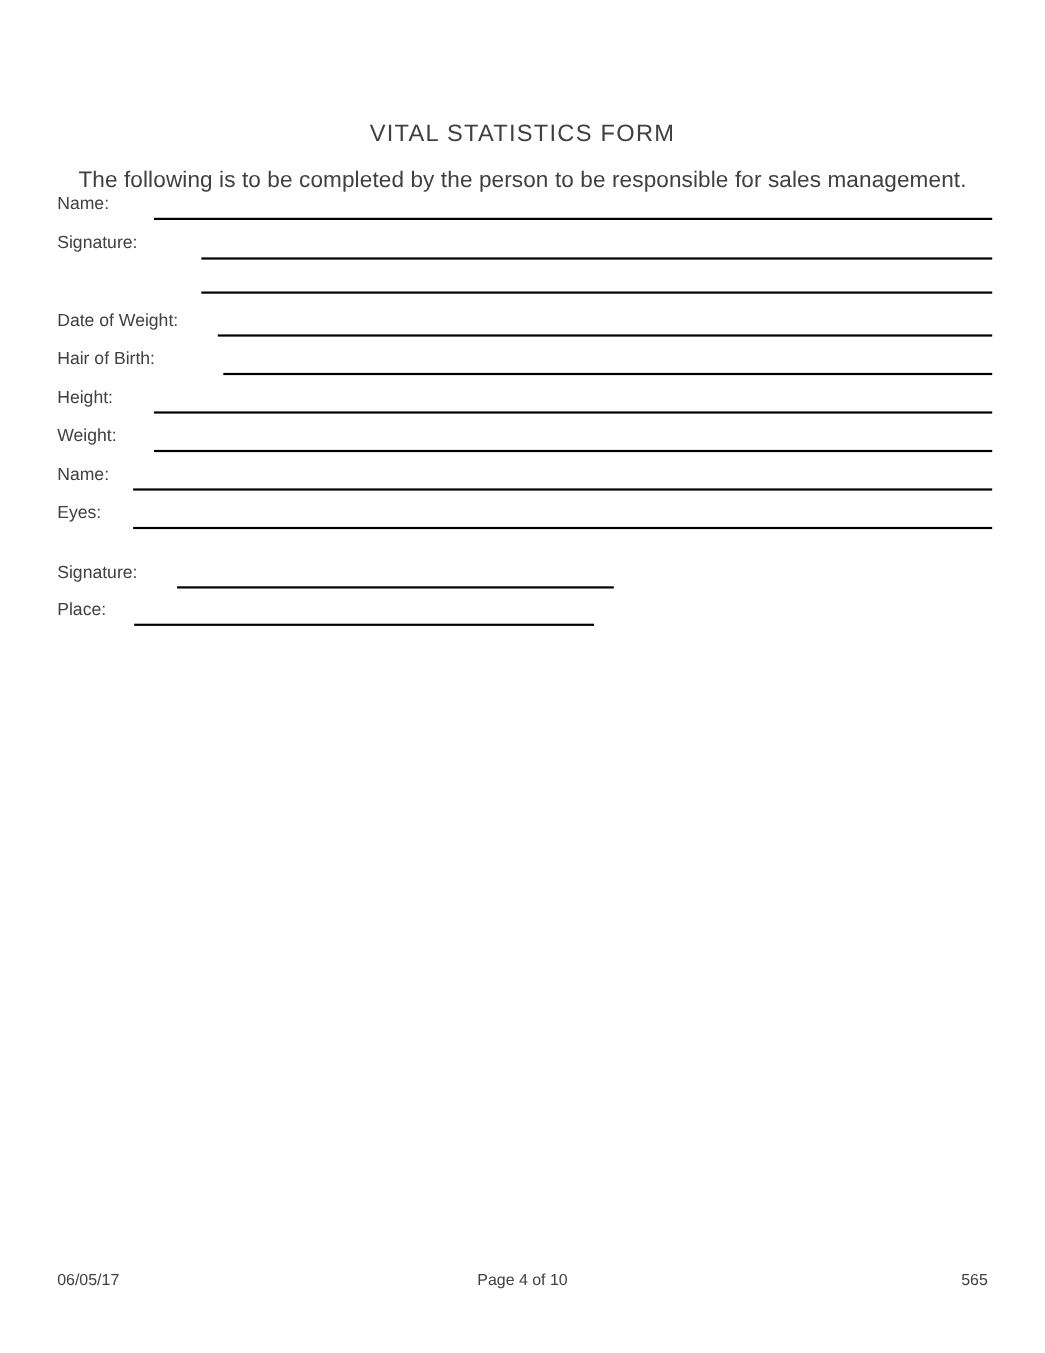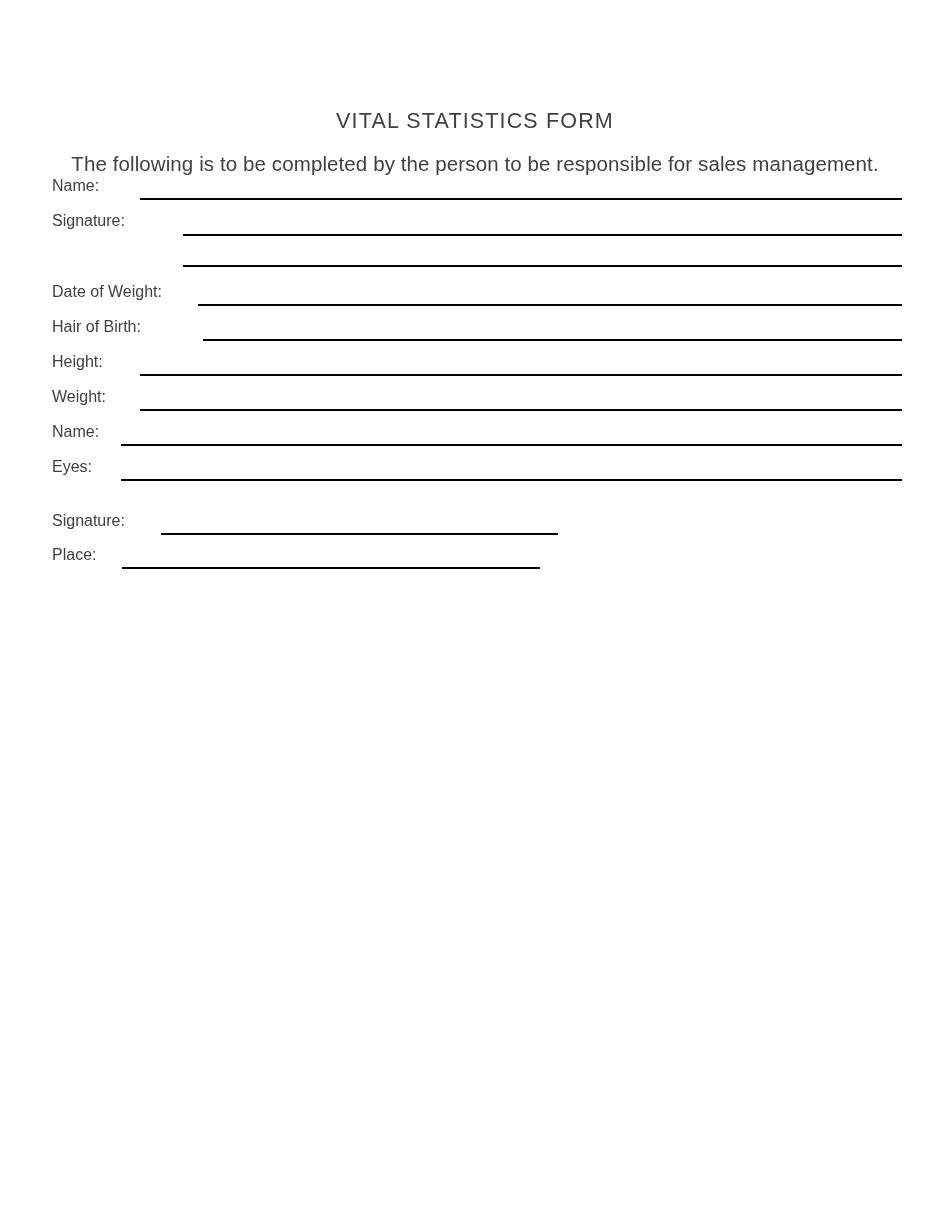--- a/index.html
+++ b/index.html
@@ -134,14 +134,19 @@
       <div class="field-row" style="left: 52px; top: 508px; right: 0px;">
         <span class="field-label">Signature:</span>
       </div>
       <div class="field-rule" style="left: 161px; top: 533px; width: 397px;"></div>
       <div class="field-row" style="left: 52px; top: 542px; right: 0px;">
         <span class="field-label">Place:</span>
       </div>
       <div class="field-rule" style="left: 122px; top: 567px; width: 418px;"></div>
     </div>
 
+  <div class="footer">
+    <span class="footer-cell footer-left">06/05/17</span>
+    <span class="footer-cell footer-center">Page 4 of 10</span>
+    <span class="footer-cell footer-right">565</span>
+  </div>
 
 </div>
 
 </body></html>

